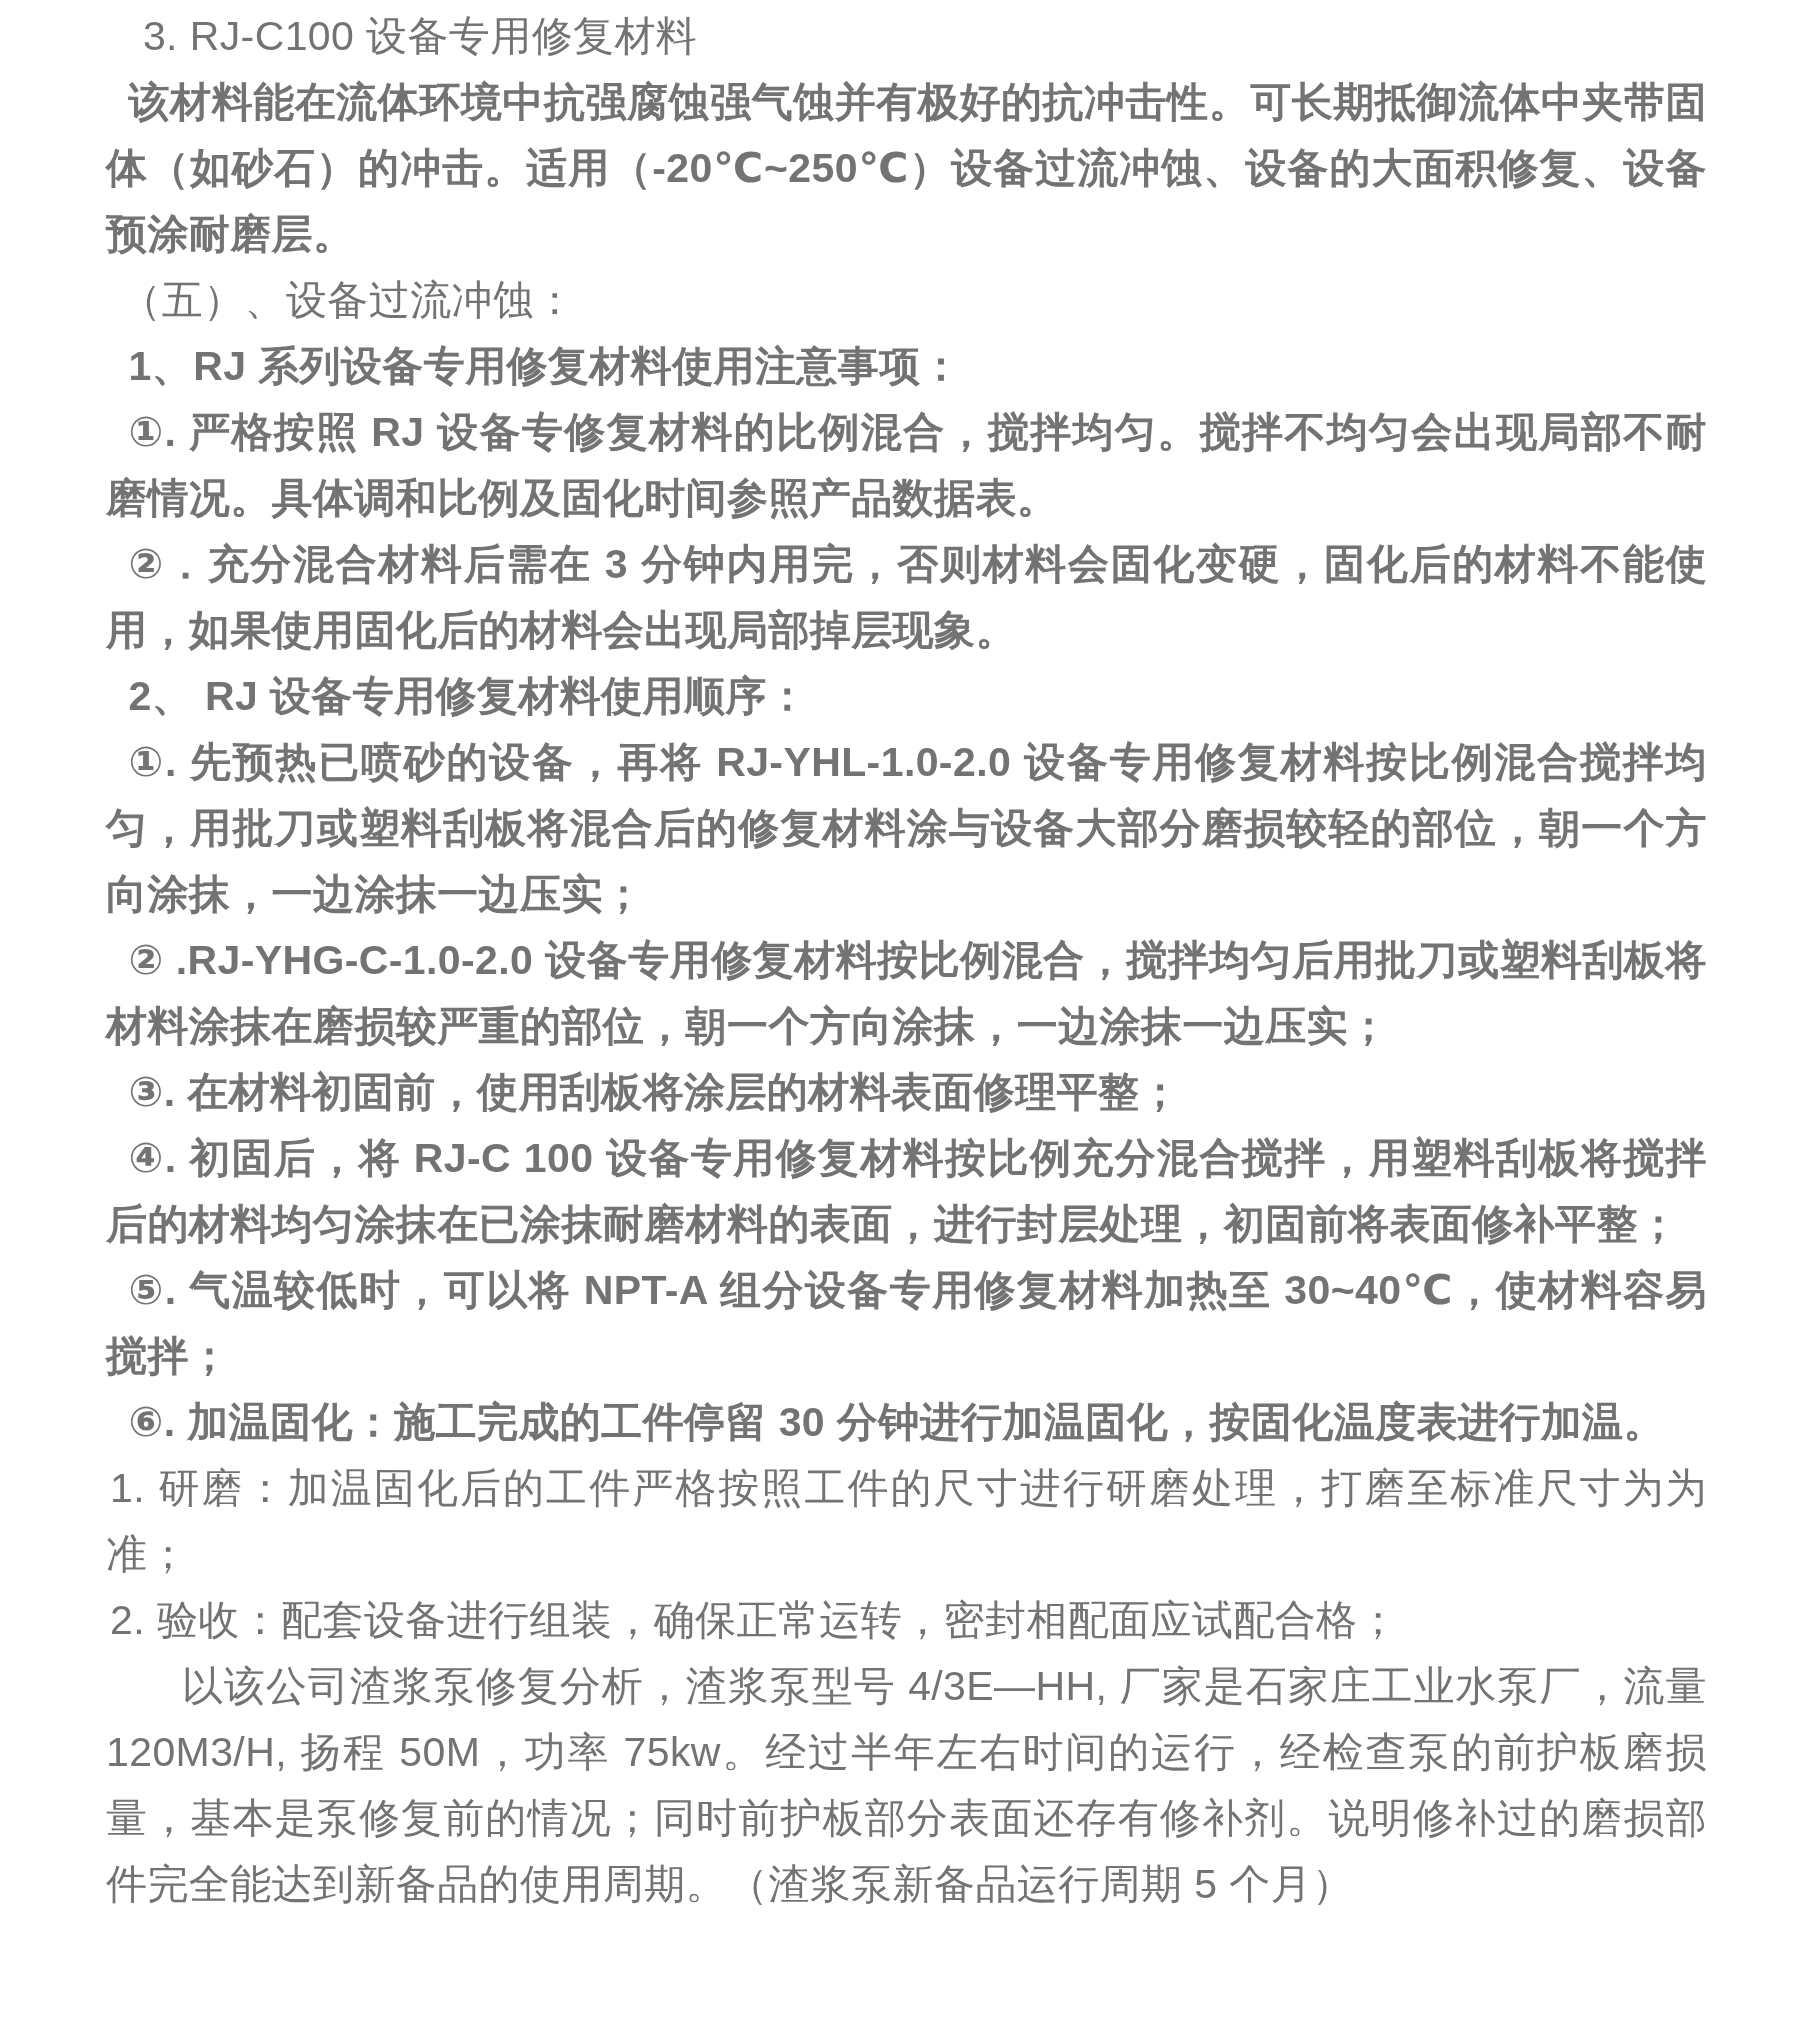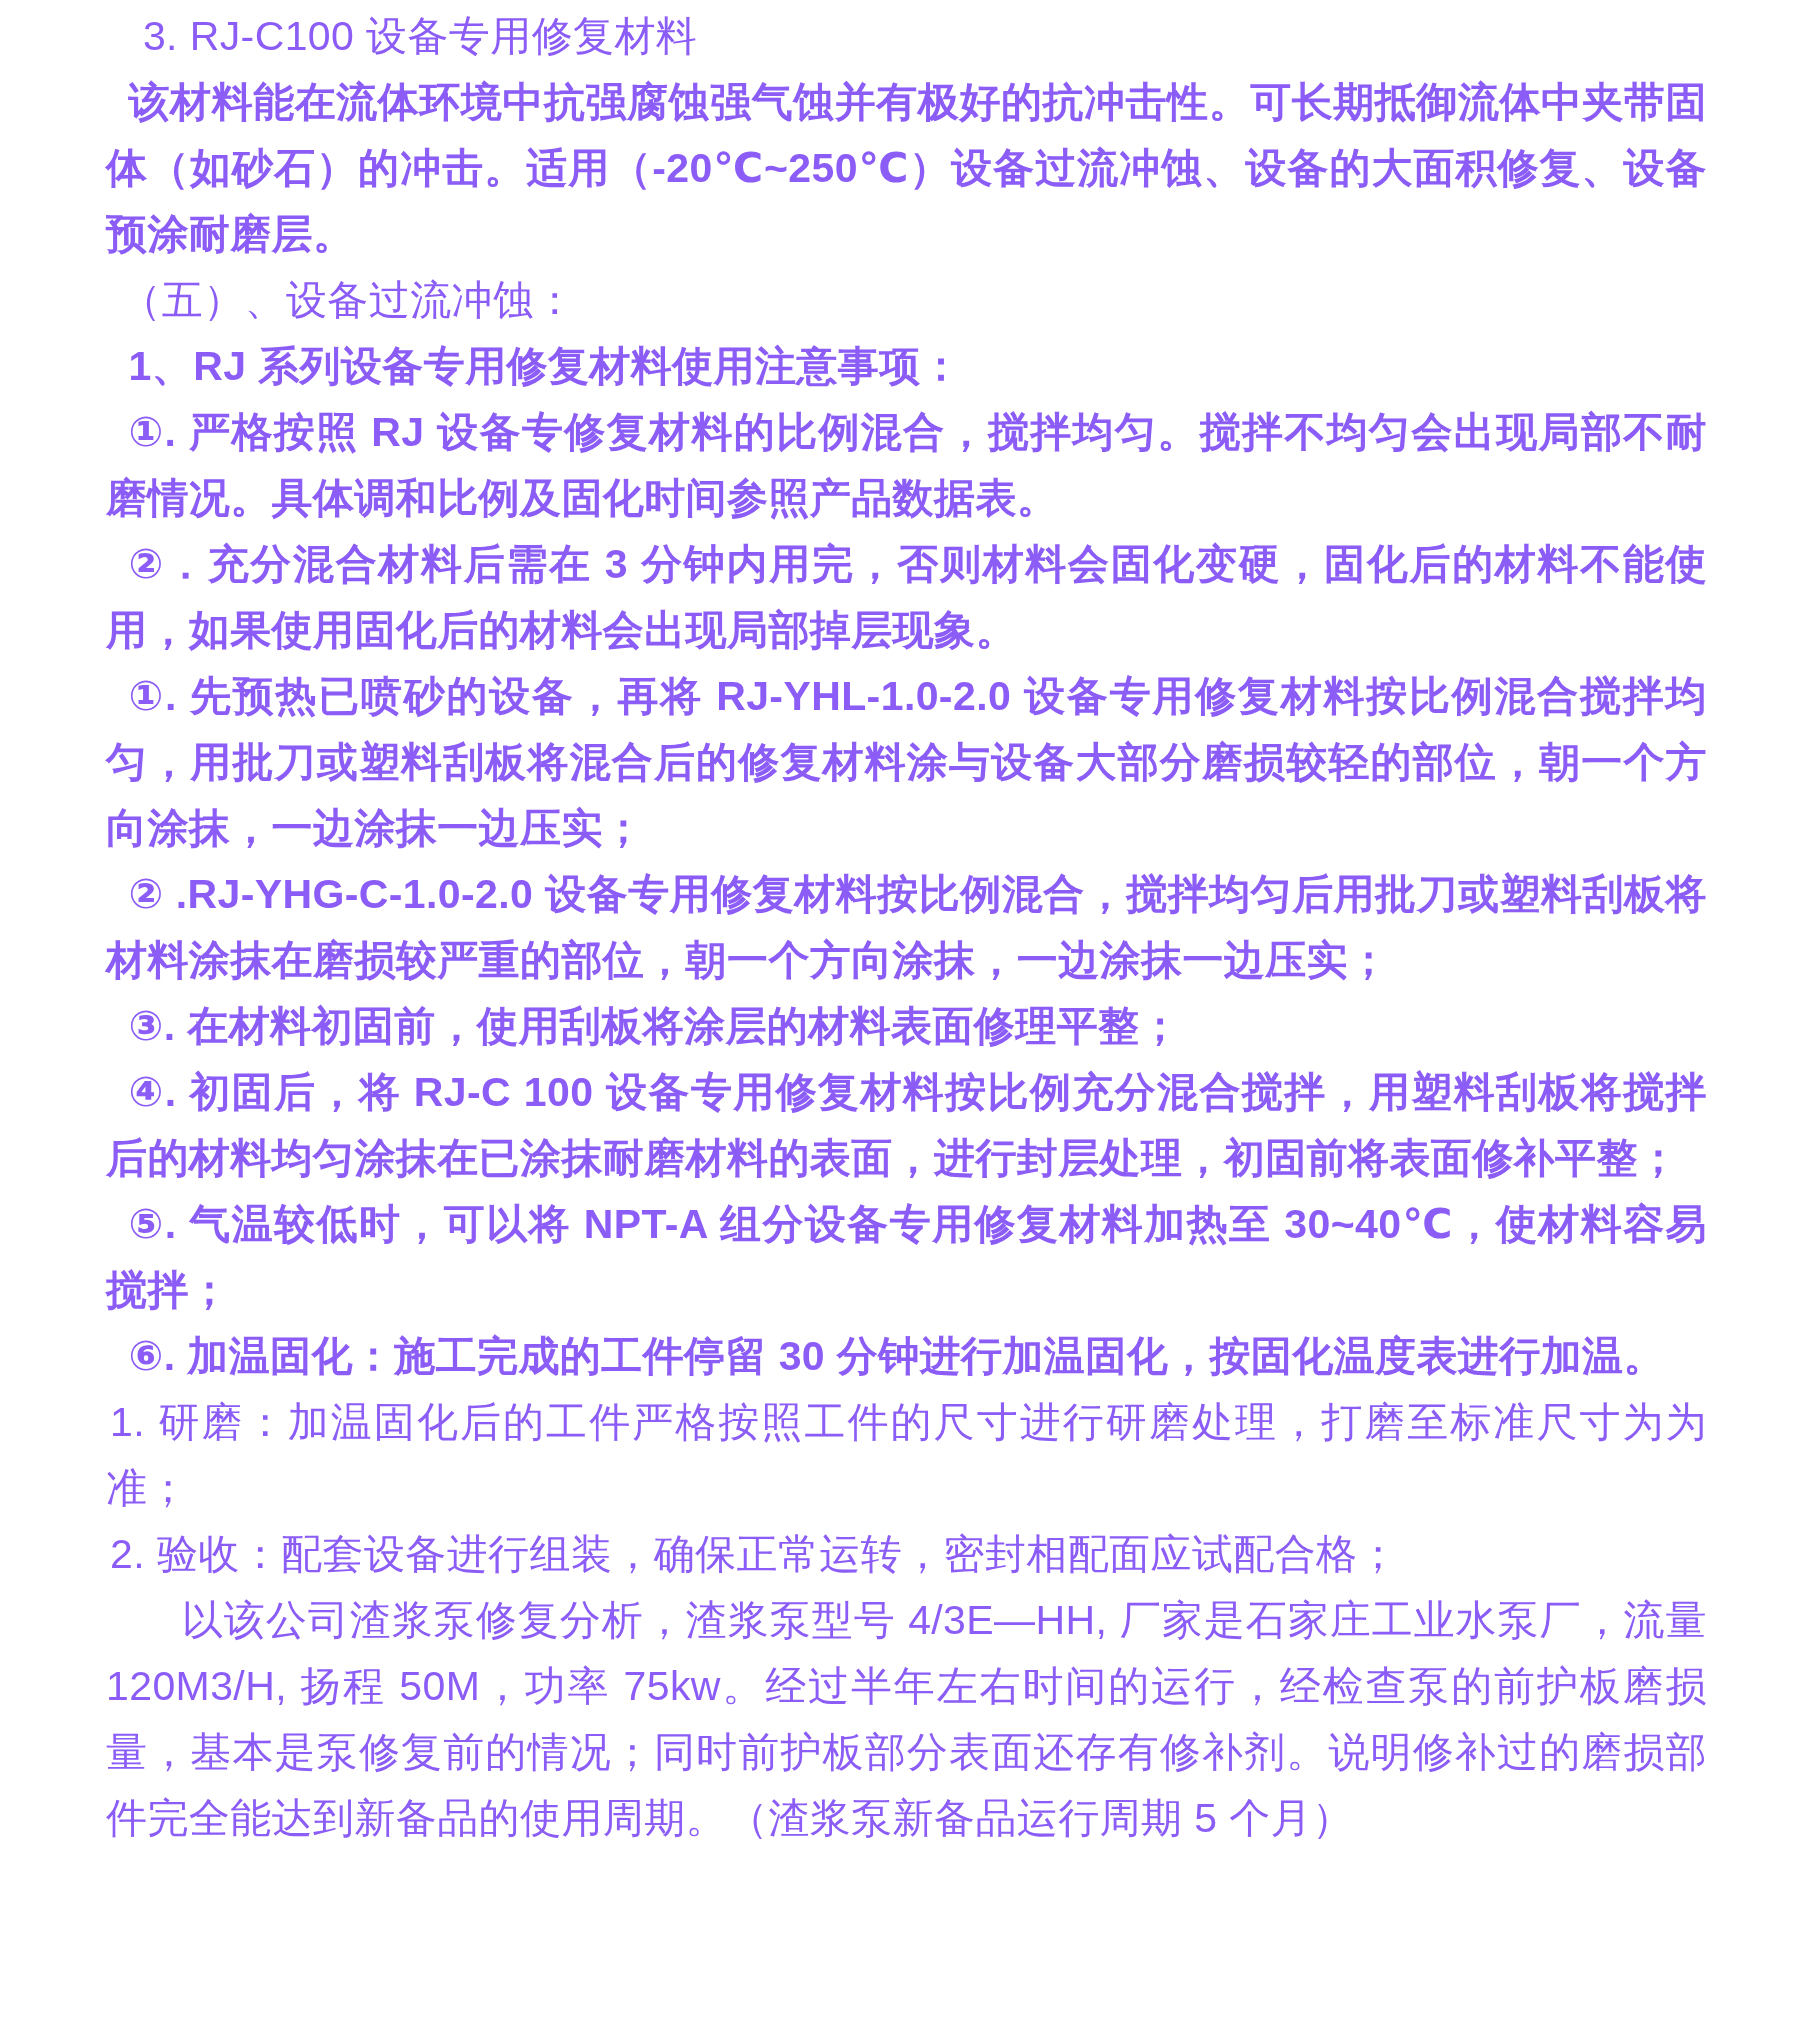--- a/index.html
+++ b/index.html
@@ -7,21 +7,21 @@
     padding: 0;
     background: #ffffff;
   }
   .page {
     position: relative;
     width: 1805px;
     height: 2035px;
     box-sizing: border-box;
     margin: 0 auto;
     background: #ffffff;
-    color: #8b5cf6;
+    color: #737373;
     font-family: "Liberation Sans", "DejaVu Sans", sans-serif;
     font-size: 41px;
     line-height: 66px;
     padding: 2.9px 98px 22px 106px;
     overflow: hidden;
     text-align: justify;
   }
   .para {
     margin: 0;
     padding: 0;
@@ -38,20 +38,21 @@
 </head>
 <body>
 
 <div class="page">
   <p class="para i-c">3. RJ-C100 设备专用修复材料</p>
   <p class="para i-b">该材料能在流体环境中抗强腐蚀强气蚀并有极好的抗冲击性。可长期抵御流体中夹带固体（如砂石）的冲击。适用（-20℃~250℃）设备过流冲蚀、设备的大面积修复、设备预涂耐磨层。</p>
   <p class="para i-a">（五）、设备过流冲蚀：</p>
   <p class="para i-b">1、RJ 系列设备专用修复材料使用注意事项：</p>
   <p class="para i-b">①. 严格按照 RJ 设备专修复材料的比例混合，搅拌均匀。搅拌不均匀会出现局部不耐磨情况。具体调和比例及固化时间参照产品数据表。</p>
   <p class="para i-b">②．充分混合材料后需在 3 分钟内用完，否则材料会固化变硬，固化后的材料不能使用，如果使用固化后的材料会出现局部掉层现象。</p>
+  <p class="para i-b">2、 RJ 设备专用修复材料使用顺序：</p>
   <p class="para i-b">①. 先预热已喷砂的设备，再将 RJ-YHL-1.0-2.0 设备专用修复材料按比例混合搅拌均匀，用批刀或塑料刮板将混合后的修复材料涂与设备大部分磨损较轻的部位，朝一个方向涂抹，一边涂抹一边压实；</p>
   <p class="para i-b">② .RJ-YHG-C-1.0-2.0 设备专用修复材料按比例混合，搅拌均匀后用批刀或塑料刮板将材料涂抹在磨损较严重的部位，朝一个方向涂抹，一边涂抹一边压实；</p>
   <p class="para i-b">③. 在材料初固前，使用刮板将涂层的材料表面修理平整；</p>
   <p class="para i-b">④. 初固后，将 RJ-C 100 设备专用修复材料按比例充分混合搅拌，用塑料刮板将搅拌后的材料均匀涂抹在已涂抹耐磨材料的表面，进行封层处理，初固前将表面修补平整；</p>
   <p class="para i-b">⑤. 气温较低时，可以将 NPT-A 组分设备专用修复材料加热至 30~40℃，使材料容易搅拌；</p>
   <p class="para i-b">⑥. 加温固化：施工完成的工件停留 30 分钟进行加温固化，按固化温度表进行加温。</p>
   <p class="para i-0">1. 研磨：加温固化后的工件严格按照工件的尺寸进行研磨处理，打磨至标准尺寸为为准；</p>
   <p class="para i-0">2. 验收：配套设备进行组装，确保正常运转，密封相配面应试配合格；</p>
   <p class="para i-d">以该公司渣浆泵修复分析，渣浆泵型号 4/3E—HH, 厂家是石家庄工业水泵厂，流量 120M3/H, 扬程 50M，功率 75kw。经过半年左右时间的运行，经检查泵的前护板磨损量，基本是泵修复前的情况；同时前护板部分表面还存有修补剂。说明修补过的磨损部件完全能达到新备品的使用周期。（渣浆泵新备品运行周期 5 个月）</p>
 </div>

